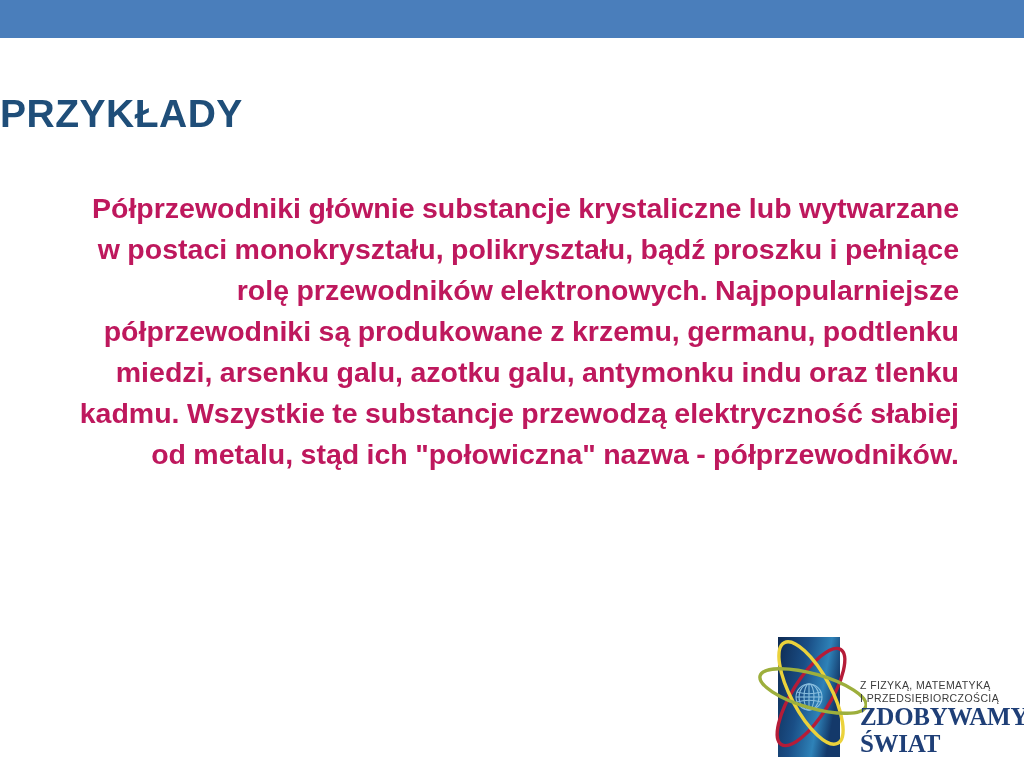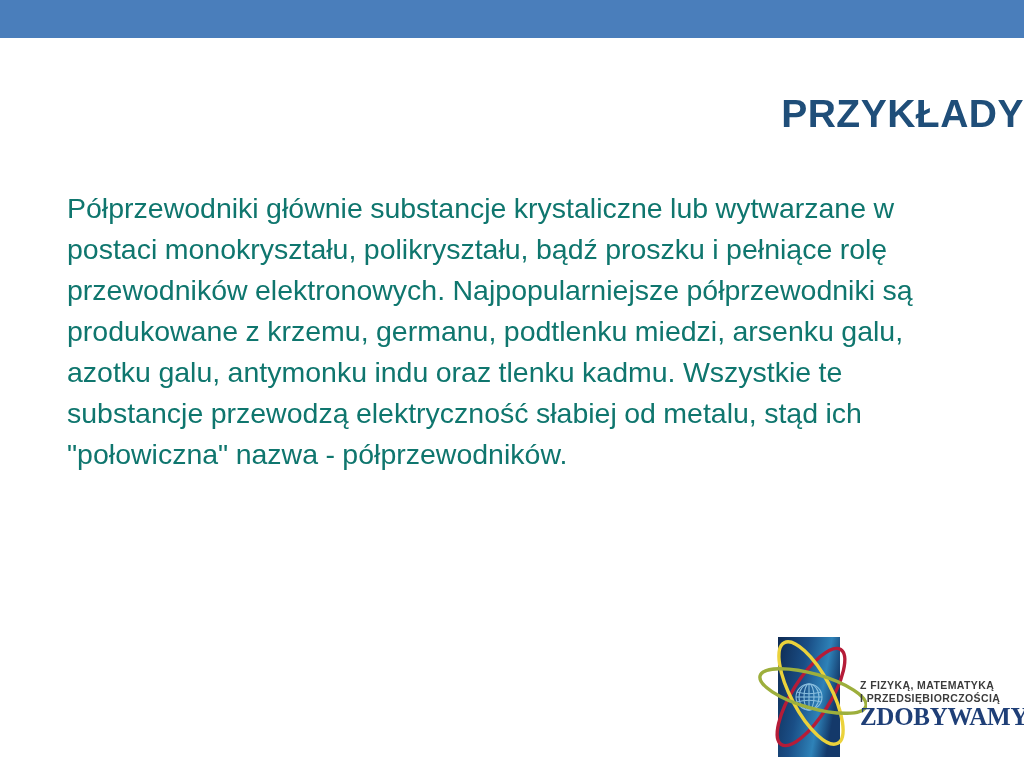--- a/index.html
+++ b/index.html
@@ -33,46 +33,46 @@
     height: 38px;
     background: #4A7EBB;
   }
 
   
   .slide-title {
     position: absolute;
     left: 0;
     top: 92px;
     width: 1024px;
-    text-align: right;
+    text-align: left;
     color: #1F4E79;
     font-family: "Liberation Sans", sans-serif;
     font-weight: bold;
     font-size: 39px;
     letter-spacing: 0.5px;
     line-height: 44px;
     white-space: nowrap;
   }
 
   
   .body-block {
     position: absolute;
     left: 67px;
     top: 188px;
     width: 892px;
     text-align: center;
   }
   .body-text {
-    color: #0f766e;
+    color: #be185d;
     font-family: "Liberation Sans", sans-serif;
-    font-weight: normal;
+    font-weight: bold;
     font-size: 28.5px;
     line-height: 41px;
     margin: 0;
-    text-align: left;
+    text-align: right;
     word-spacing: -0.5px;
   }
 
   
   .logo {
     position: absolute;
     left: 757px;
     top: 627px;
     width: 258px;
     height: 136px;
@@ -87,21 +87,21 @@
   .logo-text {
     position: absolute;
     left: 103px;
     top: 52px;
     width: 155px;
   }
   .logo-tagline {
     color: #3b3b3b;
     font-family: "Liberation Sans", sans-serif;
     font-size: 10.5px;
-    font-weight: bold;
+    font-weight: normal;
     letter-spacing: 0.4px;
     line-height: 12.5px;
     white-space: nowrap;
   }
   .logo-word {
     color: #1F3F77;
     font-family: Liberation Serif, serif;
     font-weight: bold;
     font-size: 25px;
     letter-spacing: -0.3px;
@@ -155,17 +155,18 @@
         <ellipse cx="54" cy="66" rx="57" ry="20" fill="none" stroke="#EBD23B" stroke-width="3.4" transform="rotate(62 54 66)"></ellipse>
 
         <ellipse cx="56" cy="64" rx="55" ry="17" fill="none" stroke="#9DAF3C" stroke-width="3.4" transform="rotate(16 56 64)"></ellipse>
       </svg>
     </div>
 
     <div class="logo-text">
       <div class="logo-tagline">Z FIZYKĄ, MATEMATYKĄ</div>
       <div class="logo-tagline">I PRZEDSIĘBIORCZOŚCIĄ</div>
       <div class="logo-word">ZDOBYWAMY</div>
+      <div class="logo-word second">ŚWIAT</div>
     </div>
 
   </div>
 
 </div>
 
 </body></html>

